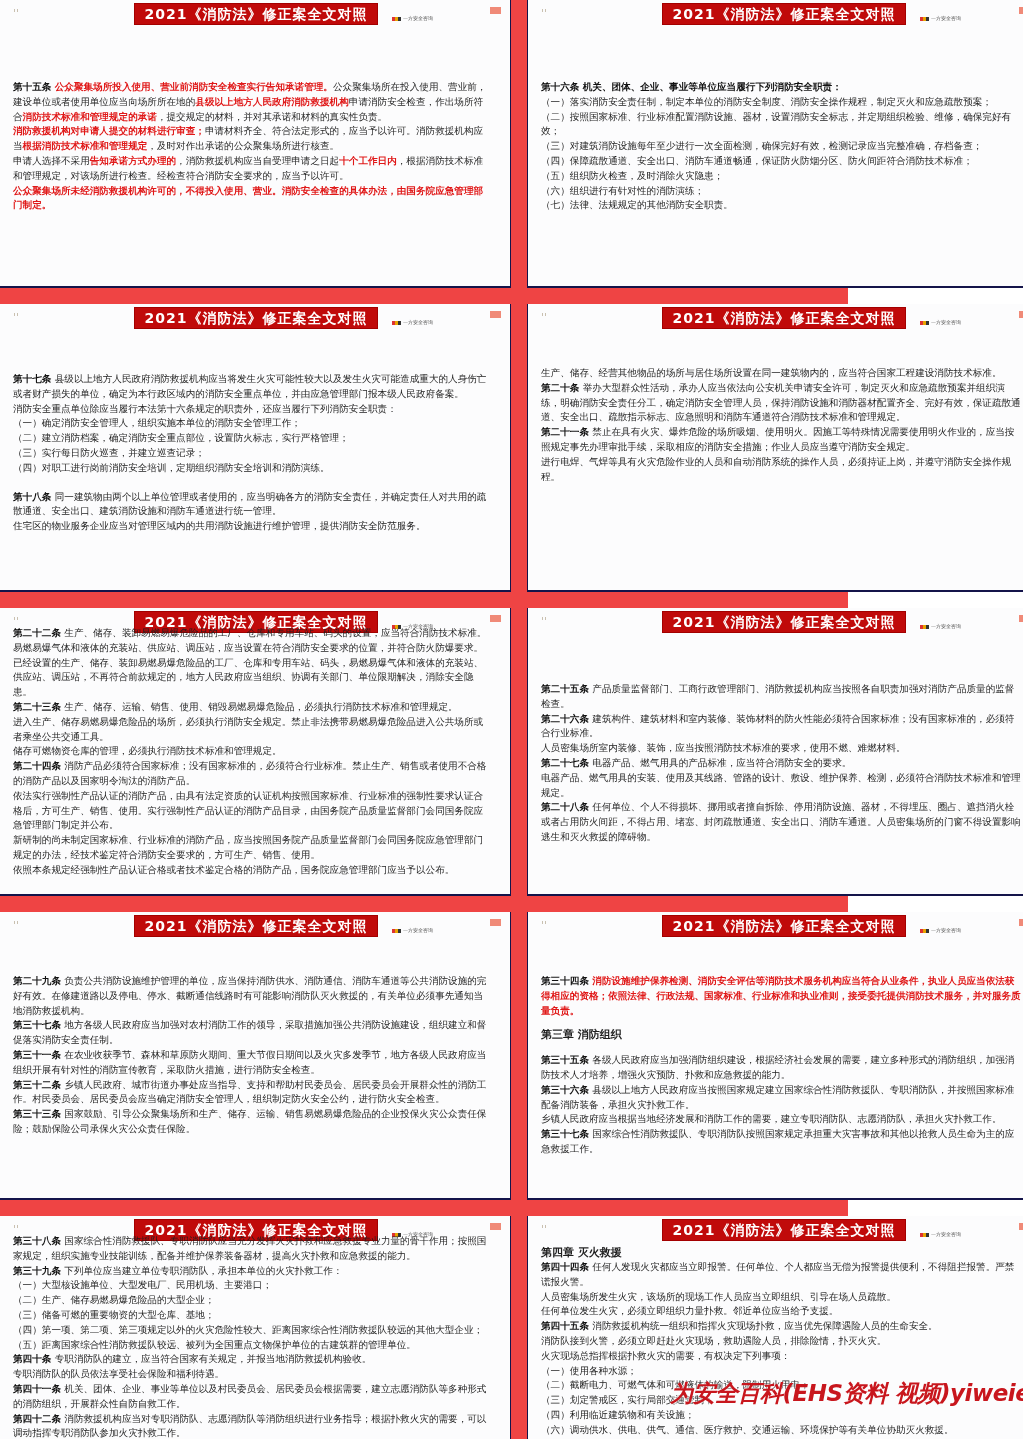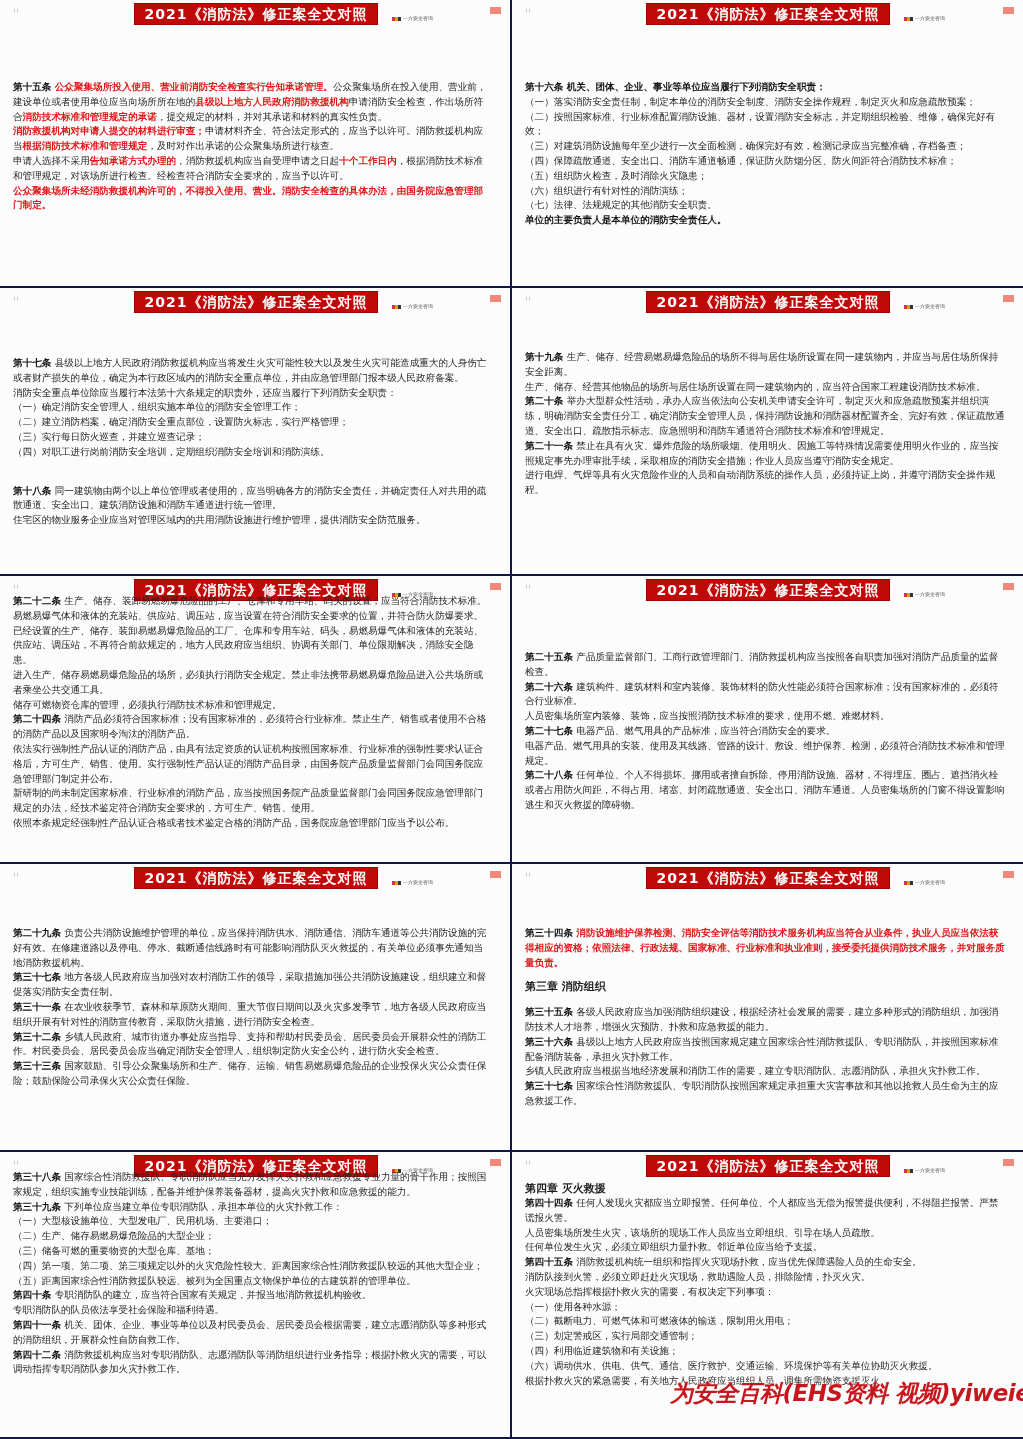--- a/index.html
+++ b/index.html
@@ -1,21 +1,21 @@
 <!DOCTYPE html>
 <html><head>
 <meta charset="utf-8">
 <style>
   * { box-sizing: border-box; margin: 0; padding: 0; }
   html, body { width: 1023px; height: 1439px; background: #ffffff; overflow: hidden; }
   body { font-family: "DejaVu Sans", "Liberation Sans", sans-serif; color: #1a1a1a; position: relative; }
   .grid {
     position: absolute; left: 0; top: 0; width: 848px; height: 1439px;
     display: grid; grid-template-columns: 511px 512px; grid-template-rows: 288px 288px 288px 288px 287px;
-    background: #f9a8d4; gap: 0;
+    background: #ef4444; gap: 16px;
   }
   .slide {
     position: relative; background: #fcfcfd; overflow: hidden;
     border-right: 1px solid #14144a; border-bottom: 2px solid #14144a;
   }
   .slide.col2 { border-right: 0; border-left: 1px solid #14144a; }
   .slide .title {
     position: absolute; top: 4px; left: 135px; width: 242px; height: 20px;
     background: #c00a0a; color: #ffffff; font-weight: bold; font-size: 14px;
     line-height: 20px; text-align: center; letter-spacing: 1px;
@@ -69,60 +69,59 @@
       <span class="badge"></span>
       <div class="content" style="top: 80px;">
         <p><span class="art">第十六条 机关、团体、企业、事业等单位应当履行下列消防安全职责：</span></p>
         <p><span>（一）落实消防安全责任制，制定本单位的消防安全制度、消防安全操作规程，制定灭火和应急疏散预案；</span></p>
         <p><span>（二）按照国家标准、行业标准配置消防设施、器材，设置消防安全标志，并定期组织检验、维修，确保完好有效；</span></p>
         <p><span>（三）对建筑消防设施每年至少进行一次全面检测，确保完好有效，检测记录应当完整准确，存档备查；</span></p>
         <p><span>（四）保障疏散通道、安全出口、消防车通道畅通，保证防火防烟分区、防火间距符合消防技术标准；</span></p>
         <p><span>（五）组织防火检查，及时消除火灾隐患；</span></p>
         <p><span>（六）组织进行有针对性的消防演练；</span></p>
         <p><span>（七）法律、法规规定的其他消防安全职责。</span></p>
-        <p><span class="art">单位的主要负责人是本单位的消防安全责任人。</span></p>
       </div>
     </div>
     <div class="slide">
       <span class="quote"></span>
       <div class="title">2021《消防法》修正案全文对照</div>
       <div class="logo"><span class="mark"></span><span>一方安全咨询</span></div>
       <span class="badge"></span>
       <div class="content" style="top: 68px;">
         <p><span class="art">第十七条 </span><span>县级以上地方人民政府消防救援机构应当将发生火灾可能性较大以及发生火灾可能造成重大的人身伤亡或者财产损失的单位，确定为本行政区域内的消防安全重点单位，并由应急管理部门报本级人民政府备案。</span></p>
         <p><span>消防安全重点单位除应当履行本法第十六条规定的职责外，还应当履行下列消防安全职责：</span></p>
         <p><span>（一）确定消防安全管理人，组织实施本单位的消防安全管理工作；</span></p>
         <p><span>（二）建立消防档案，确定消防安全重点部位，设置防火标志，实行严格管理；</span></p>
         <p><span>（三）实行每日防火巡查，并建立巡查记录；</span></p>
         <p><span>（四）对职工进行岗前消防安全培训，定期组织消防安全培训和消防演练。</span></p>
-        <p style="margin-top: 24px;"><span class="art">第十八条 </span><span>同一建筑物由两个以上单位管理或者使用的，应当明确各方的消防安全责任，并确定责任人对共用的疏散通道、安全出口、建筑消防设施和消防车通道进行统一管理。</span></p>
+        <p style="margin-top: 14px;"><span class="art">第十八条 </span><span>同一建筑物由两个以上单位管理或者使用的，应当明确各方的消防安全责任，并确定责任人对共用的疏散通道、安全出口、建筑消防设施和消防车通道进行统一管理。</span></p>
         <p><span>住宅区的物业服务企业应当对管理区域内的共用消防设施进行维护管理，提供消防安全防范服务。</span></p>
       </div>
     </div>
     <div class="slide col2">
       <span class="quote"></span>
       <div class="title">2021《消防法》修正案全文对照</div>
       <div class="logo"><span class="mark"></span><span>一方安全咨询</span></div>
       <span class="badge"></span>
       <div class="content" style="top: 62px;">
-        <p><span class="art">第十九条 </span><span>生产、储存、经营易燃易爆危险品的场所不得与居住场所设置在同一建筑物内，并应当与居住场所保持安全距离。</span></p>
         <p><span>生产、储存、经营其他物品的场所与居住场所设置在同一建筑物内的，应当符合国家工程建设消防技术标准。</span></p>
         <p><span class="art">第二十条 </span><span>举办大型群众性活动，承办人应当依法向公安机关申请安全许可，制定灭火和应急疏散预案并组织演练，明确消防安全责任分工，确定消防安全管理人员，保持消防设施和消防器材配置齐全、完好有效，保证疏散通道、安全出口、疏散指示标志、应急照明和消防车通道符合消防技术标准和管理规定。</span></p>
         <p><span class="art">第二十一条 </span><span>禁止在具有火灾、爆炸危险的场所吸烟、使用明火。因施工等特殊情况需要使用明火作业的，应当按照规定事先办理审批手续，采取相应的消防安全措施；作业人员应当遵守消防安全规定。</span></p>
         <p><span>进行电焊、气焊等具有火灾危险作业的人员和自动消防系统的操作人员，必须持证上岗，并遵守消防安全操作规程。</span></p>
       </div>
     </div>
     <div class="slide">
       <span class="quote"></span>
       <div class="title">2021《消防法》修正案全文对照</div>
       <div class="logo"><span class="mark"></span><span>一方安全咨询</span></div>
       <span class="badge"></span>
       <div class="content" style="top: 18px;">
         <p><span class="art">第二十二条 </span><span>生产、储存、装卸易燃易爆危险品的工厂、仓库和专用车站、码头的设置，应当符合消防技术标准。易燃易爆气体和液体的充装站、供应站、调压站，应当设置在符合消防安全要求的位置，并符合防火防爆要求。</span></p>
         <p><span>已经设置的生产、储存、装卸易燃易爆危险品的工厂、仓库和专用车站、码头，易燃易爆气体和液体的充装站、供应站、调压站，不再符合前款规定的，地方人民政府应当组织、协调有关部门、单位限期解决，消除安全隐患。</span></p>
+        <p><span class="art">第二十三条 </span><span>生产、储存、运输、销售、使用、销毁易燃易爆危险品，必须执行消防技术标准和管理规定。</span></p>
         <p><span>进入生产、储存易燃易爆危险品的场所，必须执行消防安全规定。禁止非法携带易燃易爆危险品进入公共场所或者乘坐公共交通工具。</span></p>
         <p><span>储存可燃物资仓库的管理，必须执行消防技术标准和管理规定。</span></p>
         <p><span class="art">第二十四条 </span><span>消防产品必须符合国家标准；没有国家标准的，必须符合行业标准。禁止生产、销售或者使用不合格的消防产品以及国家明令淘汰的消防产品。</span></p>
         <p><span>依法实行强制性产品认证的消防产品，由具有法定资质的认证机构按照国家标准、行业标准的强制性要求认证合格后，方可生产、销售、使用。实行强制性产品认证的消防产品目录，由国务院产品质量监督部门会同国务院应急管理部门制定并公布。</span></p>
         <p><span>新研制的尚未制定国家标准、行业标准的消防产品，应当按照国务院产品质量监督部门会同国务院应急管理部门规定的办法，经技术鉴定符合消防安全要求的，方可生产、销售、使用。</span></p>
         <p><span>依照本条规定经强制性产品认证合格或者技术鉴定合格的消防产品，国务院应急管理部门应当予以公布。</span></p>
       </div>
     </div>
     <div class="slide col2">
       <span class="quote"></span>

